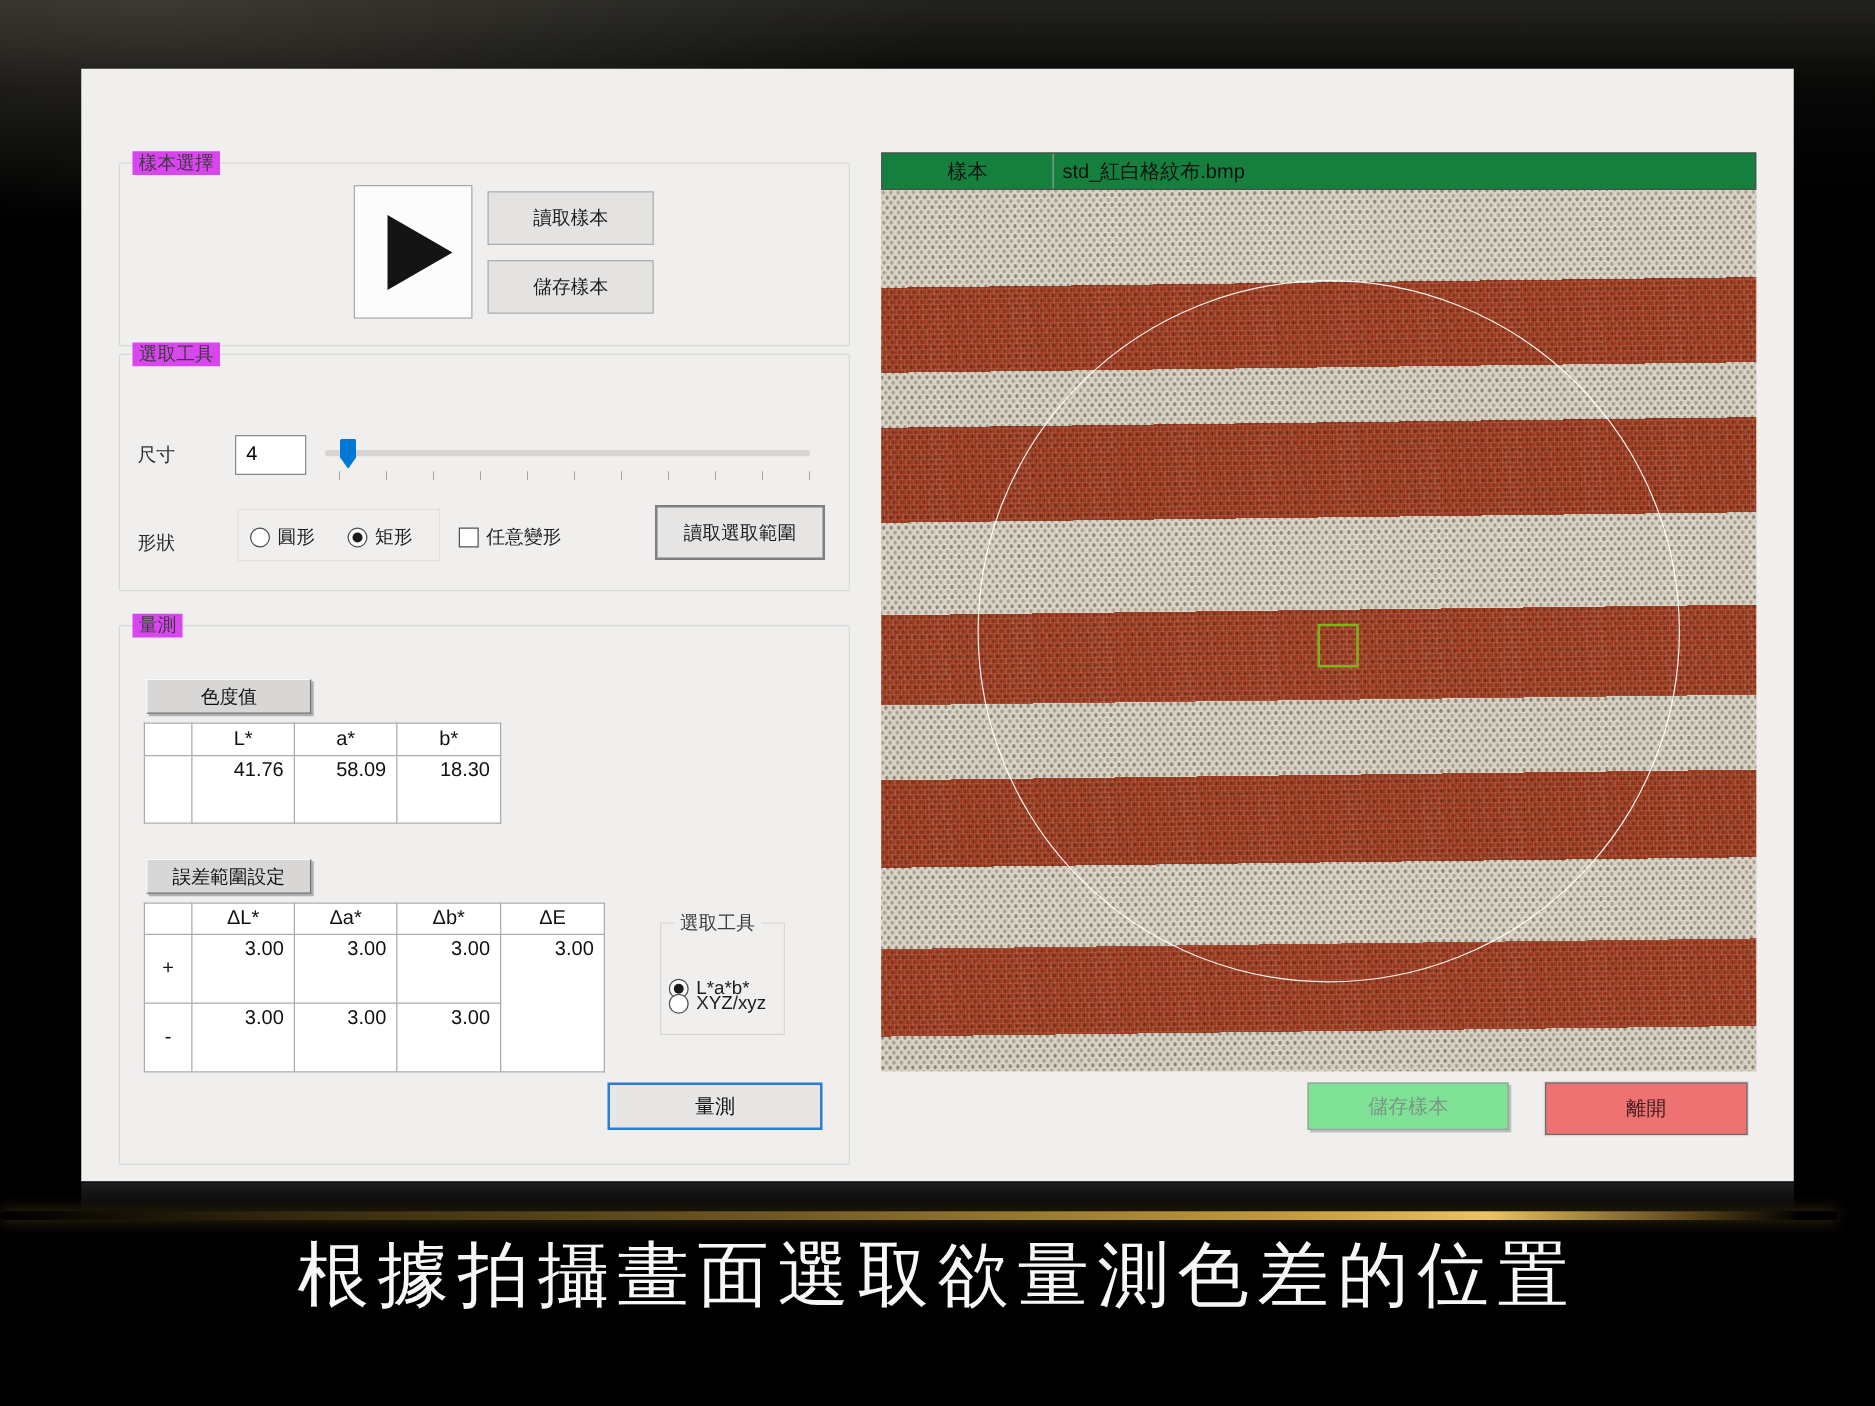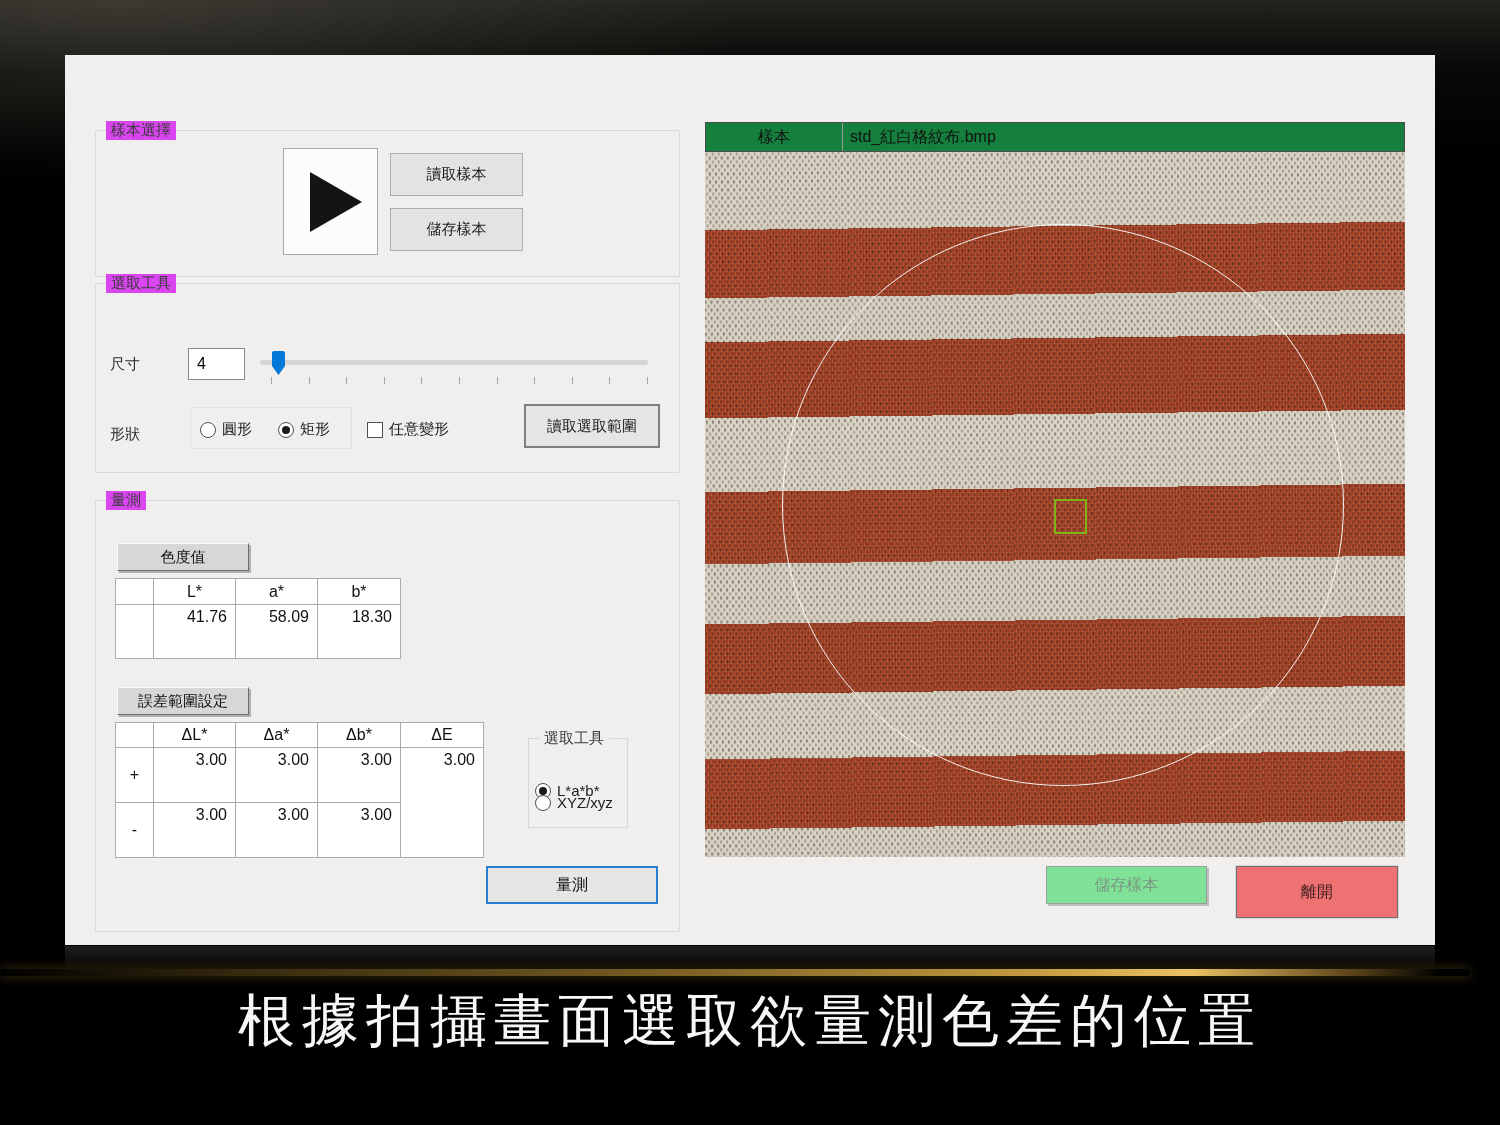--- a/index.html
+++ b/index.html
@@ -98,21 +98,21 @@
     position:absolute; left:421px; top:811px; width:172px; height:38px;
     background:#e7e6e5; border:2px solid #2a7fd4; font-size:16px; color:#111;
     display:flex; align-items:center; justify-content:center; cursor:pointer;
   }
   .save-sample-btn {
     position:absolute; left:981px; top:811px; width:161px; height:38px;
     background:#80e296; border:1px solid #9c9c9c; box-shadow:2px 2px 0 rgba(130,130,130,0.45);
     font-size:16px; color:#7b9584; display:flex; align-items:center; justify-content:center; cursor:pointer;
   }
   .exit-btn {
-    position:absolute; left:1171px; top:811px; width:162px; height:52px;
+    position:absolute; left:1171px; top:811px; width:162px; height:42px;
     background:#ee7272; border:1px solid #6d6d6d; box-shadow:0 0 0 1px #d6d6d6;
     font-size:16px; color:#3f1d1d; display:flex; align-items:center; justify-content:center; cursor:pointer;
   }
   
   .sample-bar {
     position:absolute; left:640px; top:67px; width:700px; height:30px;
     background:#15803d; border:1px solid #4d4d4d; display:flex;
   }
   .sample-tab {
     width:137px; border-right:1px solid #9a9a9a; display:flex; align-items:center; justify-content:center;

